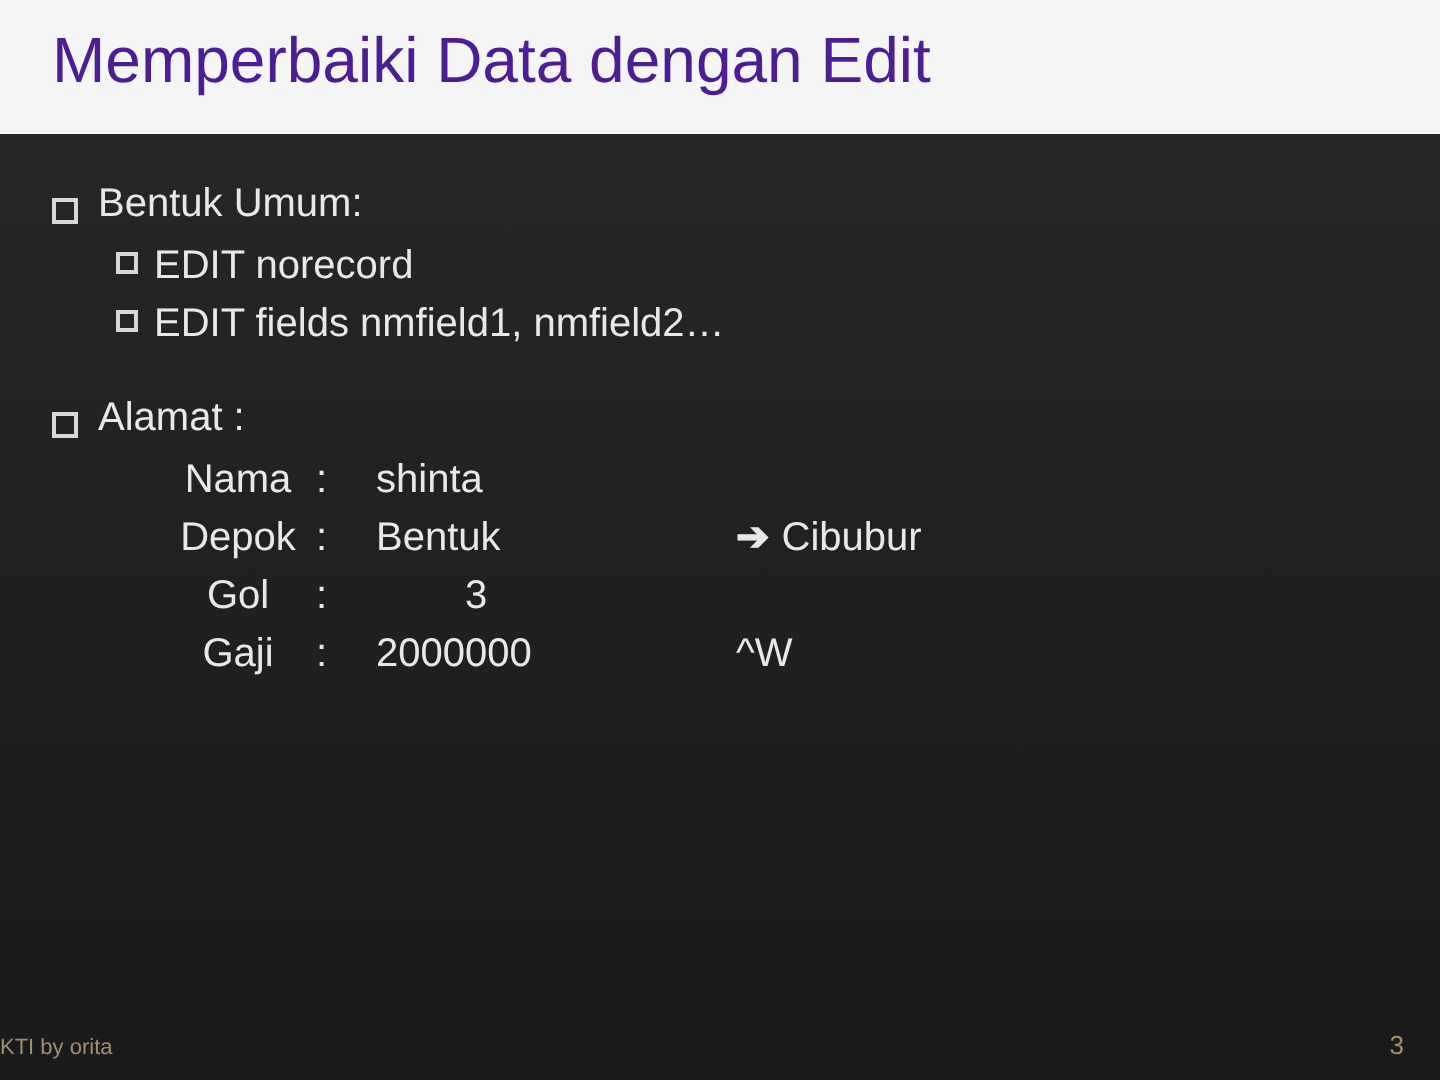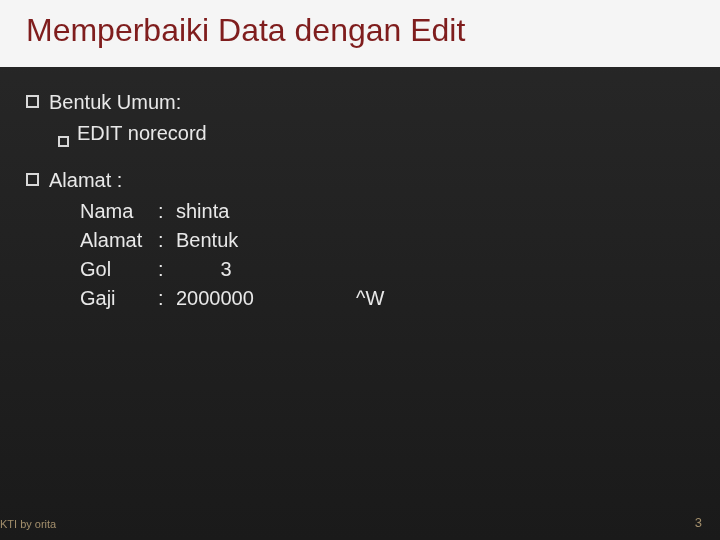--- a/index.html
+++ b/index.html
@@ -5,72 +5,72 @@
   * { margin: 0; padding: 0; box-sizing: border-box; }
   html, body { width: 720px; height: 540px; overflow: hidden; }
   body {
     background: linear-gradient(180deg, #282828 0%, #1a1a1a 100%);
     font-family: Arial, "Helvetica Neue", sans-serif;
     color: #e8e8e8;
     position: relative;
   }
   .title-band {
     background: #f5f5f5;
-    color: #7f1d1d;
+    color: #4c1d95;
     padding: 12px 26px 18px 26px;
     font-size: 32px;
     font-weight: 400;
   }
   .content {
     padding: 22px 26px 0 26px;
     font-size: 20px;
     line-height: 1.35;
   }
   .sec {
     display: flex;
-    align-items: flex-start;
+    align-items: center;
     margin-bottom: 4px;
   }
   .box-bullet {
     display: inline-block;
     width: 13px;
     height: 13px;
     border: 2px solid #d8d8d8;
     margin-right: 10px;
     margin-top: 6px;
     flex-shrink: 0;
   }
   .sub {
     margin-left: 32px;
   }
   .sub-row {
     display: flex;
-    align-items: flex-end;
+    align-items: flex-start;
     margin-bottom: 2px;
   }
   .sub-box {
     display: inline-block;
     width: 11px;
     height: 11px;
     border: 2px solid #d8d8d8;
     margin-right: 8px;
     margin-top: 6px;
     flex-shrink: 0;
   }
   .example-block {
     margin-left: 54px;
     font-size: 20px;
   }
   .field-row {
     display: flex;
     margin-bottom: 2px;
   }
-  .field-label { width: 78px; }
+  .field-label { width: 78px; text-align: center; }
   .field-sep { width: 18px; }
-  .field-val { width: 180px; }
+  .field-val { width: 180px; margin-left: 12px; }
   .field-ann { }
   .arrow-note::before {
     content: "➔";
     margin-right: 6px;
     font-weight: bold;
   }
   .gap { height: 18px; }
   .footer {
     position: absolute;
     bottom: 10px;
@@ -101,39 +101,44 @@
 
   <div class="sec">
     <span class="box-bullet"></span>
     <span>Bentuk Umum:</span>
   </div>
   <div class="sub">
     <div class="sub-row">
       <span class="sub-box"></span>
       <span>EDIT norecord</span>
     </div>
+    <div class="sub-row">
+      <span class="sub-box"></span>
+      <span>EDIT fields nmfield1, nmfield2…</span>
+    </div>
   </div>
 
   <div class="gap"></div>
 
   <div class="sec">
     <span class="box-bullet"></span>
     <span>Alamat :</span>
   </div>
   <div class="example-block">
     <div class="field-row">
       <span class="field-label">Nama</span>
       <span class="field-sep">:</span>
       <span class="field-val">shinta</span>
       <span class="field-ann"></span>
     </div>
     <div class="field-row">
-      <span class="field-label">Alamat</span>
+      <span class="field-label">Depok</span>
       <span class="field-sep">:</span>
       <span class="field-val">Bentuk</span>
+      <span class="field-ann arrow-note">Cibubur</span>
     </div>
     <div class="field-row">
       <span class="field-label">Gol</span>
       <span class="field-sep">:</span>
       <span class="field-val" style="white-space:pre;">        3</span>
       <span class="field-ann"></span>
     </div>
     <div class="field-row">
       <span class="field-label">Gaji</span>
       <span class="field-sep">:</span>

